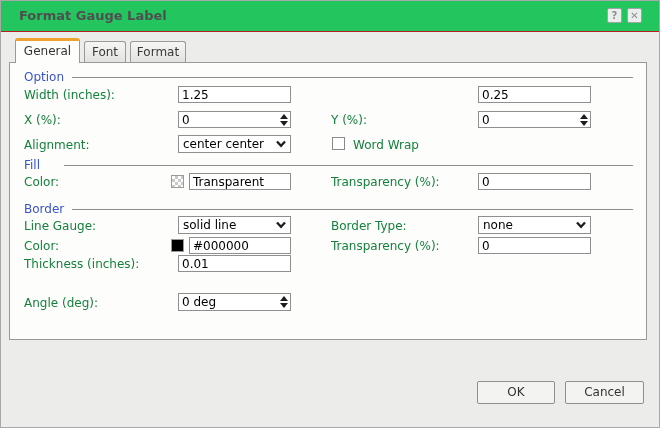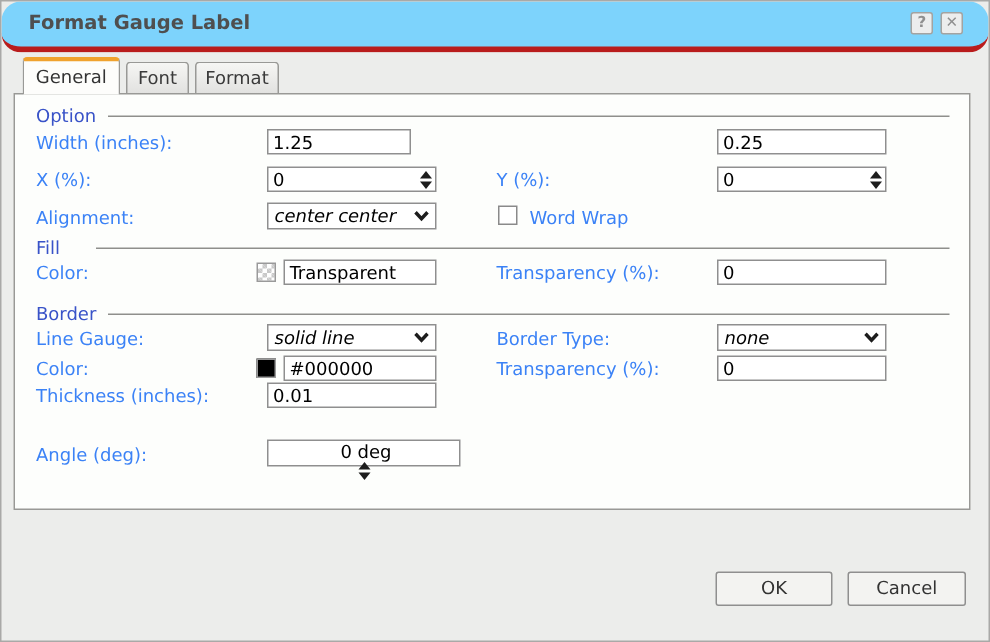--- a/index.html
+++ b/index.html
@@ -12,23 +12,22 @@
     position:relative;
     width:658px;height:426px;
     background:#ecedeb;
     border:1px solid #a9a9a7;
     box-shadow:1px 1px 2px rgba(0,0,0,.15);
     overflow:hidden;
   }
   
   .titlebar{
     position:absolute;left:0;top:0;right:0;height:30px;
-    background:#7dd3fc;
-    border-bottom:4px solid #b91c1c;
-    border-radius:13px;
+    background:#22c55e;
+    border-bottom:1px solid #b91c1c;
   }
   .titlebar .title{
     position:absolute;left:18px;top:7px;
     font-size:13px;font-weight:bold;color:#4f4f4f;
   }
   .tb-btn{
     position:absolute;top:7px;width:15px;height:15px;
     border:1px solid #a3a3a1;background:#eceded;
     color:#8f8f8f;font-size:10px;line-height:14px;text-align:center;
     box-sizing:border-box;border-radius:2px;cursor:default;
@@ -63,21 +62,21 @@
     background:#fdfefc;border:1px solid #999996;
     box-sizing:border-box;z-index:2;
   }
   .legend{
     position:absolute;left:14px;right:13px;height:14px;
     display:flex;align-items:center;
   }
   .legend .ltext{font-size:12px;color:#3953c8;white-space:nowrap;}
   .legend .lline{flex:1;height:0;border-top:1px solid #8f8f8c;margin-left:8px;}
   .flabel{
-    position:absolute;font-size:12px;color:#3b82f6;white-space:nowrap;
+    position:absolute;font-size:12px;color:#15803d;white-space:nowrap;
     line-height:16px;
   }
   .tinput{
     position:absolute;box-sizing:border-box;height:17px;
     border:1px solid #8f8f8f;background:#fff;
     font-family:"DejaVu Sans","Liberation Sans",sans-serif;
     font-size:12px;color:#000;padding:0 3px;margin:0;border-radius:0;
   }
   
   .spinner{
@@ -91,21 +90,21 @@
     align-items:center;justify-content:center;gap:2px;
   }
   .tri-up{width:0;height:0;border-left:4px solid transparent;border-right:4px solid transparent;border-bottom:5px solid #1d1d1d;}
   .tri-down{width:0;height:0;border-left:4px solid transparent;border-right:4px solid transparent;border-top:5px solid #1d1d1d;}
   
   .select{
     position:absolute;box-sizing:border-box;height:18px;
     border:1px solid #8f8f8f;background:#fff;
     display:flex;align-items:center;
   }
-  .select .sval{flex:1;font-size:12px;color:#000;padding-left:4px;white-space:nowrap;font-style:italic;}
+  .select .sval{flex:1;font-size:12px;color:#000;padding-left:4px;white-space:nowrap;}
   .select .chev{width:18px;display:flex;align-items:center;justify-content:center;}
   
   .swatch{
     position:absolute;width:13px;height:13px;box-sizing:border-box;
     border:1px solid #9a9a9a;
   }
   .swatch.checker{
     background-color:#fff;
     background-image:
       linear-gradient(45deg,#c9c9c9 25%,transparent 25%,transparent 75%,#c9c9c9 75%),
@@ -154,21 +153,21 @@
   </div>
 
   <div class="panel">
 
     <div class="legend" style="top:7px;">
       <span class="ltext">Option</span>
       <span class="lline"></span>
     </div>
 
     <span class="flabel" style="left:14px;top:24px;">Width (inches):</span>
-    <input class="tinput" style="left: 168px; top: 23px; width: 96px;" value="1.25">
+    <input class="tinput" style="left: 168px; top: 23px; width: 113px;" value="1.25">
     <input class="tinput" style="left: 468px; top: 23px; width: 113px;" value="0.25">
 
     <span class="flabel" style="left:14px;top:49px;">X (%):</span>
     <div class="spinner" style="left:168px;top:48px;width:113px;">
       <span class="sval">0</span>
       <span class="sarrows">
         <span class="tri-up"></span>
         <span class="tri-down"></span>
       </span>
     </div>
@@ -232,21 +231,21 @@
     <span class="swatch" style="left:161px;top:176px;background:#000;"></span>
     <input class="tinput" style="left: 179px; top: 174px; width: 102px;" value="#000000">
     <span class="flabel" style="left:321px;top:175px;">Transparency (%):</span>
     <input class="tinput" style="left: 468px; top: 174px; width: 113px;" value="0">
 
     <span class="flabel" style="left:14px;top:193px;">Thickness (inches):</span>
     <input class="tinput" style="left: 168px; top: 192px; width: 113px;" value="0.01">
 
 
     <span class="flabel" style="left:14px;top:232px;">Angle (deg):</span>
-    <div class="spinner" style="left:168px;top:230px;width:129px;height:18px;flex-direction:column;">
+    <div class="spinner" style="left:168px;top:230px;width:113px;height:18px;">
       <span class="sval">0 deg</span>
       <span class="sarrows">
         <span class="tri-up"></span>
         <span class="tri-down"></span>
       </span>
     </div>
 
   </div>
 
   <div class="btn ok">OK</div>

